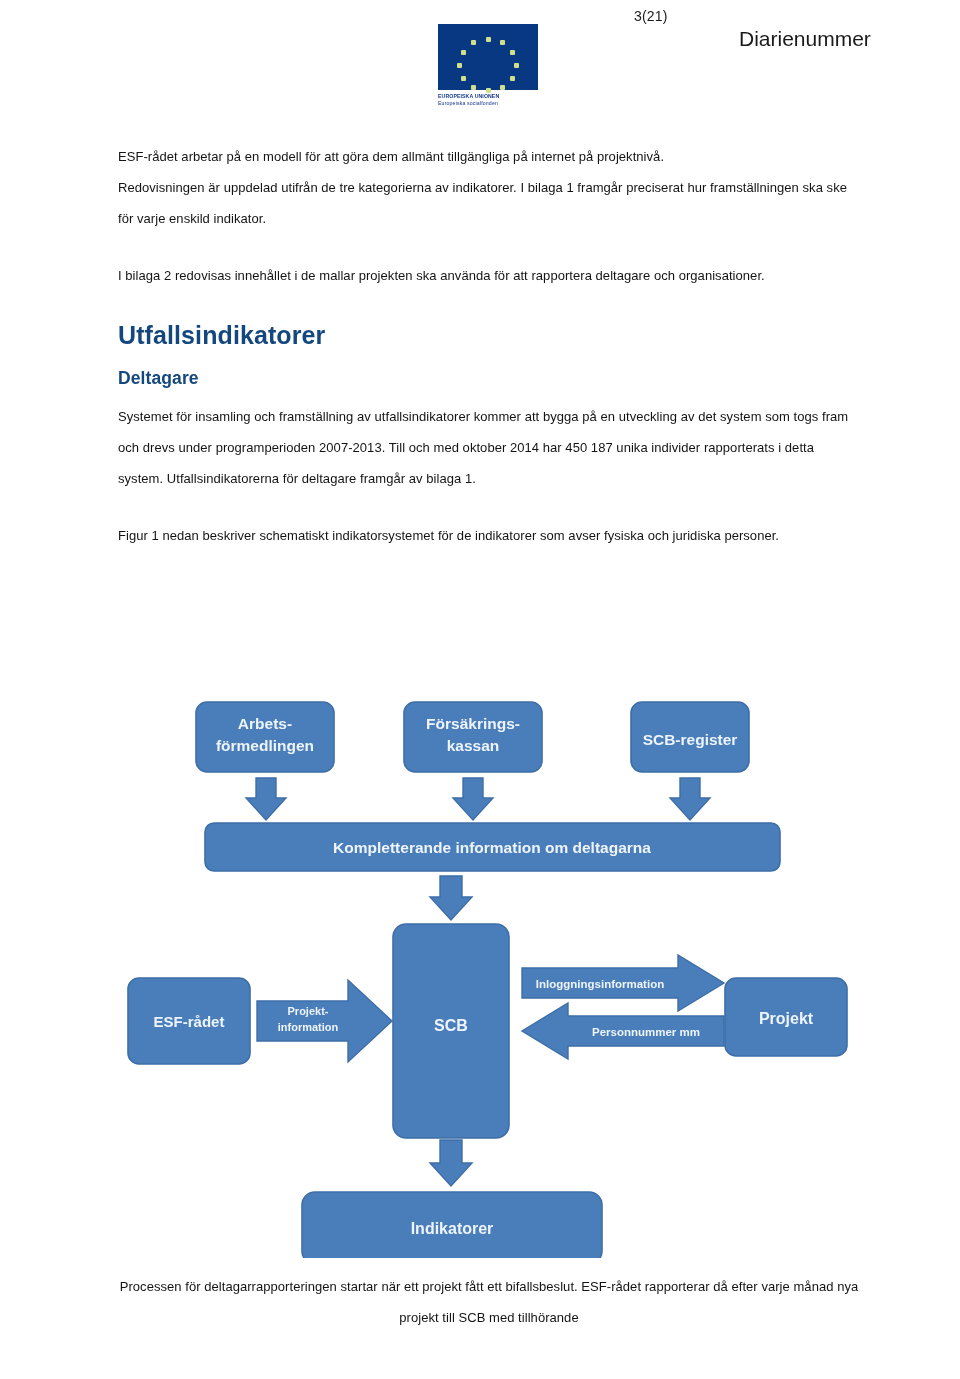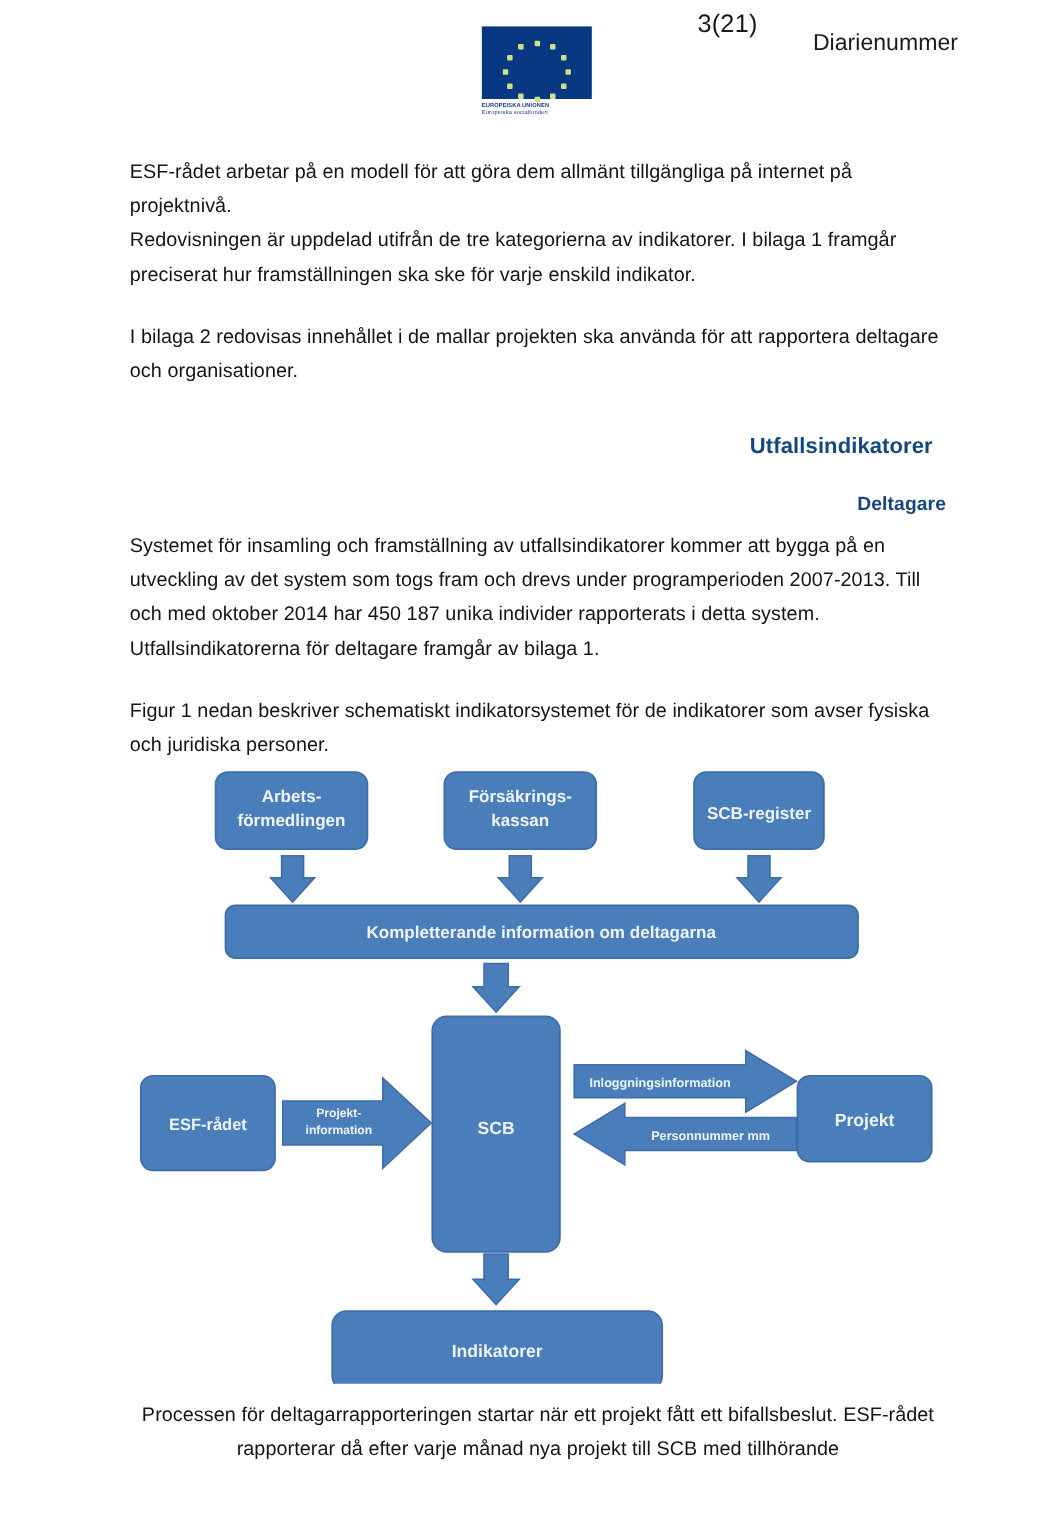--- a/index.html
+++ b/index.html
@@ -14,21 +14,21 @@
     font-family: "Liberation Sans", sans-serif;
     color: #000000;
     overflow: hidden;
   }
 
   
   .page-number {
     position: absolute;
     top: 8px;
     left: 634px;
-    font-size: 23px;
+    font-size: 14px;
     color: #1a1a1a;
     letter-spacing: .2px;
   }
   .diarienummer {
     position: absolute;
     top: 27px;
     left: 739px;
     font-size: 21px;
     color: #1a1a1a;
   }
@@ -64,45 +64,43 @@
   .eu-caption .l1 { font-weight: bold; letter-spacing: .1px; }
 
   
   .doc-body {
     position: absolute;
     left: 118px;
     top: 141px;
     width: 742px;
   }
   .para {
-    font-size: 18px;
+    font-size: 13px;
     line-height: 31px;
     color: #141414;
     margin: 0;
     letter-spacing: .05px;
   }
   .spacer-26 { height: 26px; }
   .spacer-18 { height: 18px; }
   .spacer-30 { height: 30px; }
 
   h2.heading-1 {
-    font-size: 20px;
+    font-size: 25px;
     font-weight: bold;
     color: #14477d;
-    margin: 12px;
+    margin: 0;
     letter-spacing: .1px;
-    text-align: right;
   }
   h3.heading-2 {
     font-size: 17.5px;
     font-weight: bold;
     color: #14477d;
     margin: 0;
     letter-spacing: .1px;
-    text-align: right;
   }
 
   
   .figure {
     position: absolute;
     left: 100px;
     top: 668px;
     width: 780px;
     height: 590px;
   }

